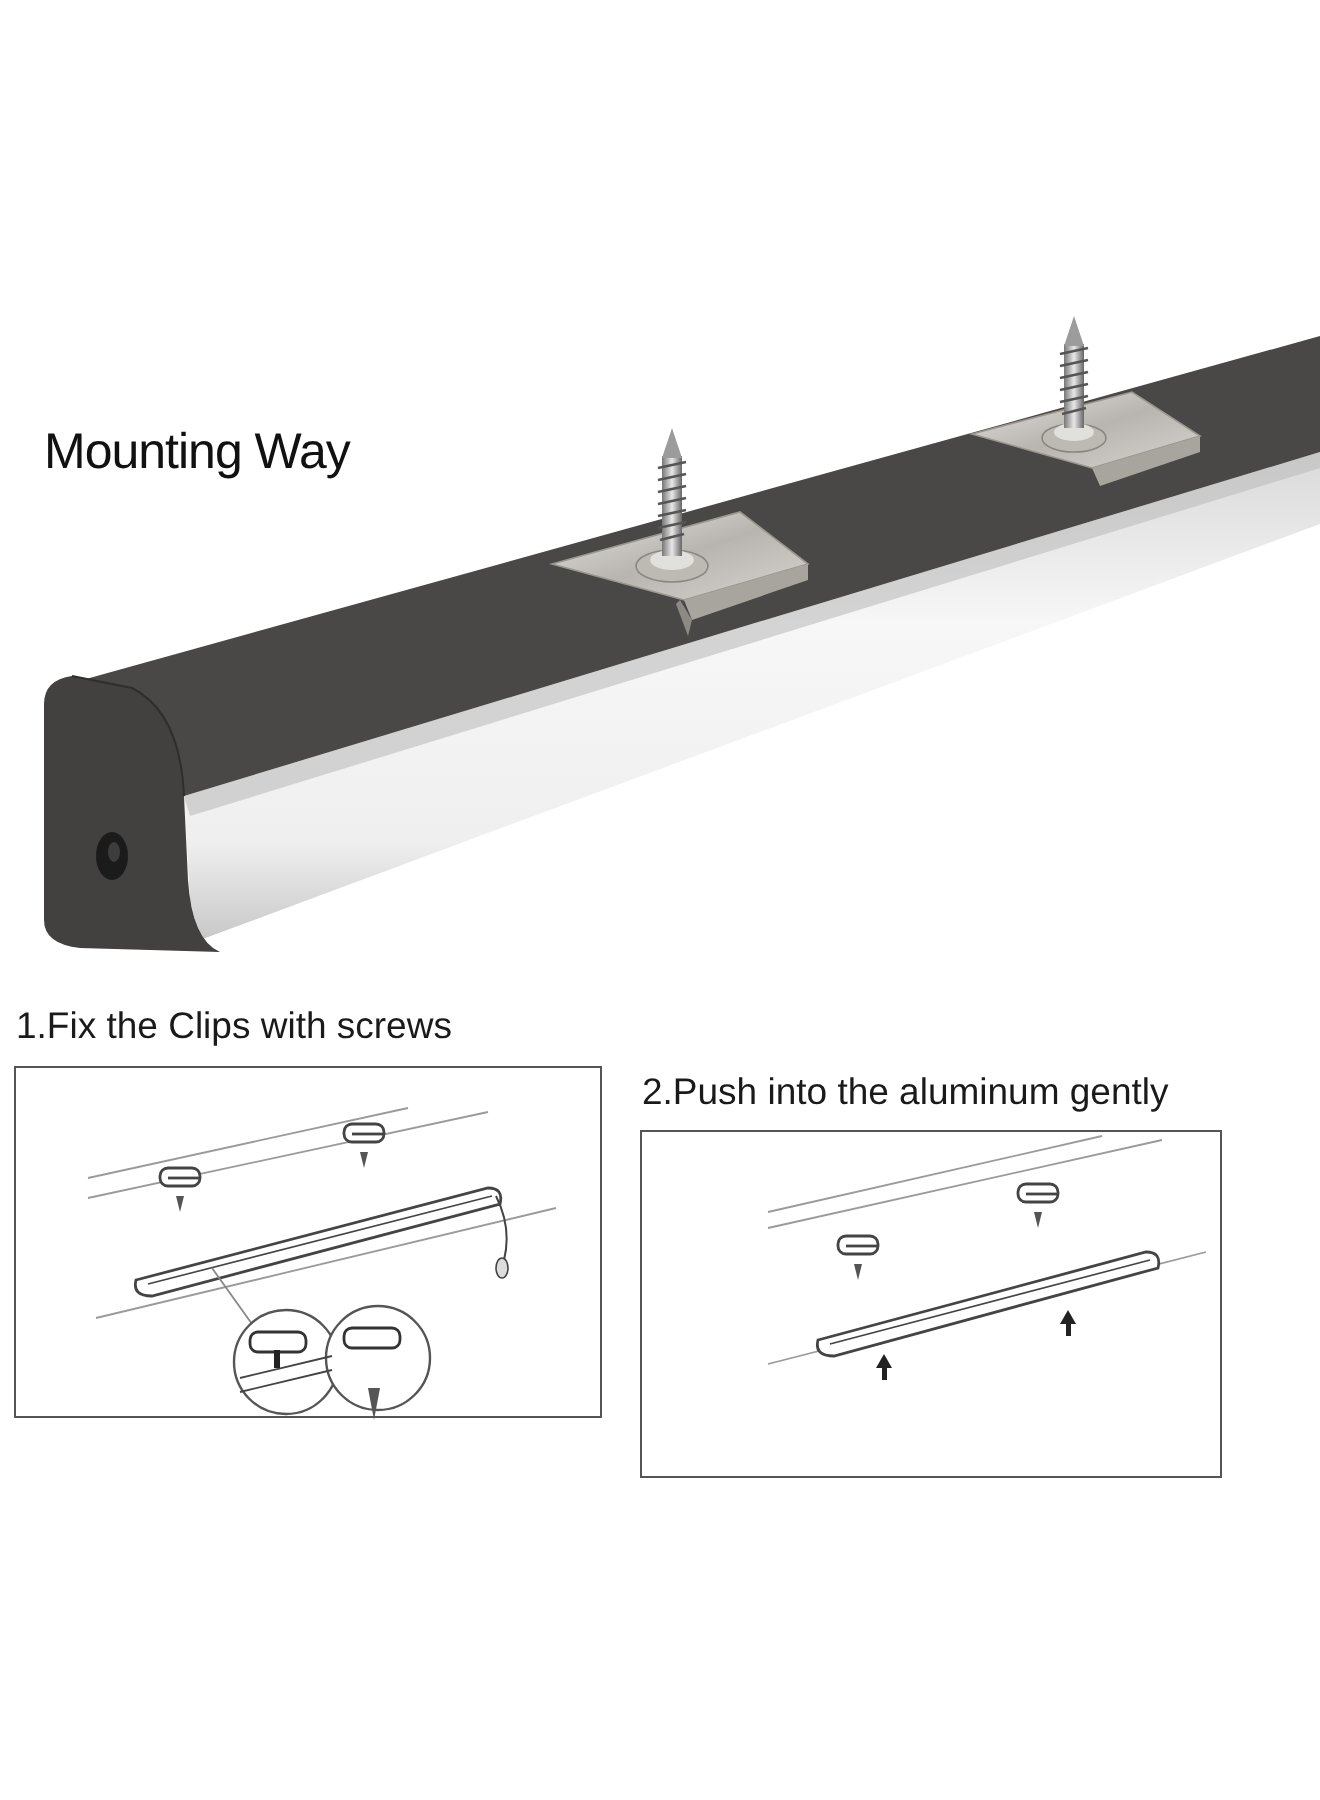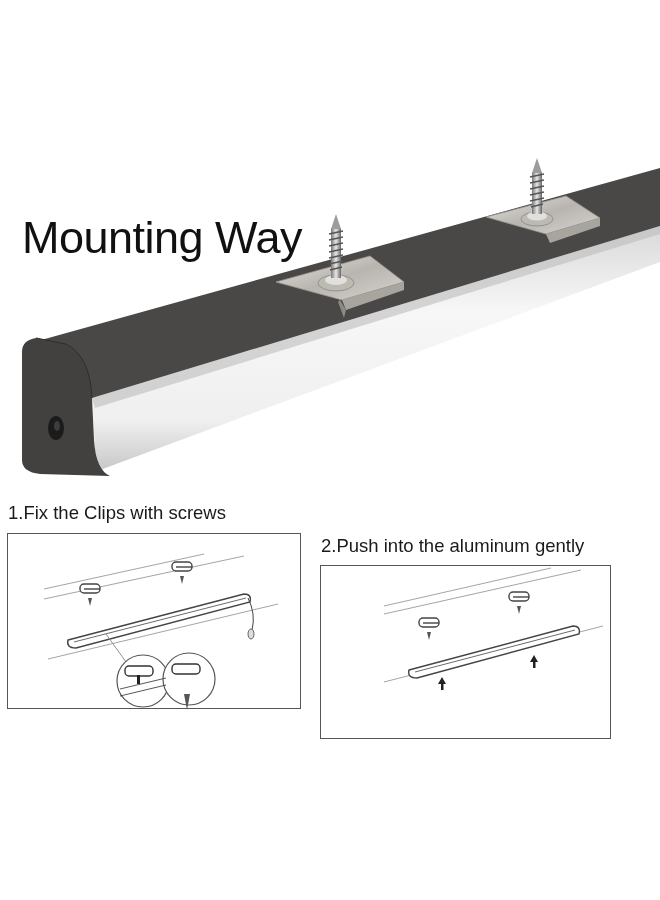--- a/index.html
+++ b/index.html
@@ -1,17 +1,17 @@
 <!DOCTYPE html>
 <html><head>
 <meta charset="utf-8">
 <style>
   html, body { margin: 0; padding: 0; background: #ffffff; }
   body { width: 660px; height: 900px; position: relative; overflow: hidden; font-family: "Liberation Sans", sans-serif; }
-  .title { position: absolute; left: 22px; top: 212px; font-size: 45px; color: #111; letter-spacing: -0.5px; white-space: nowrap; }
+  .title { position: absolute; left: 22px; top: 212px; font-size: 25px; color: #111; letter-spacing: -0.5px; white-space: nowrap; }
   .caption { position: absolute; font-size: 18.5px; color: #1a1a1a; white-space: nowrap; }
   .cap1 { left: 8px; top: 502px; text-align: center; }
   .cap2 { left: 321px; top: 535px; text-align: right; }
   .stepbox { position: absolute; border: 1.5px solid #555; background: #fff; box-sizing: border-box; }
   .box1 { left: 7px; top: 533px; width: 294px; height: 176px; }
   .box2 { left: 320px; top: 565px; width: 291px; height: 174px; }
   svg { position: absolute; left: 0; top: 0; }
   .stepbox svg { position: absolute; left: 0; top: 0; }
 </style>
 </head>

